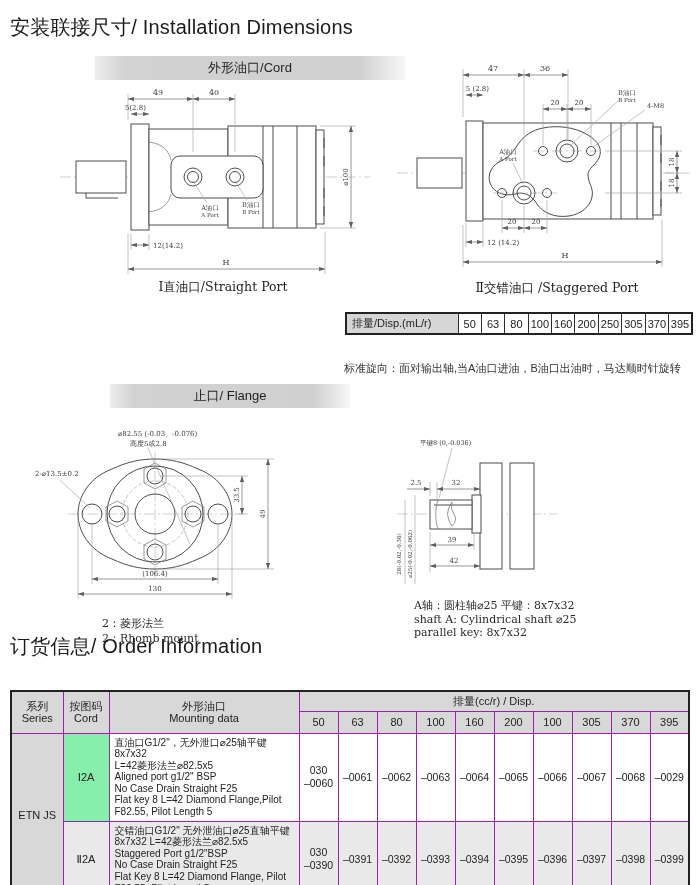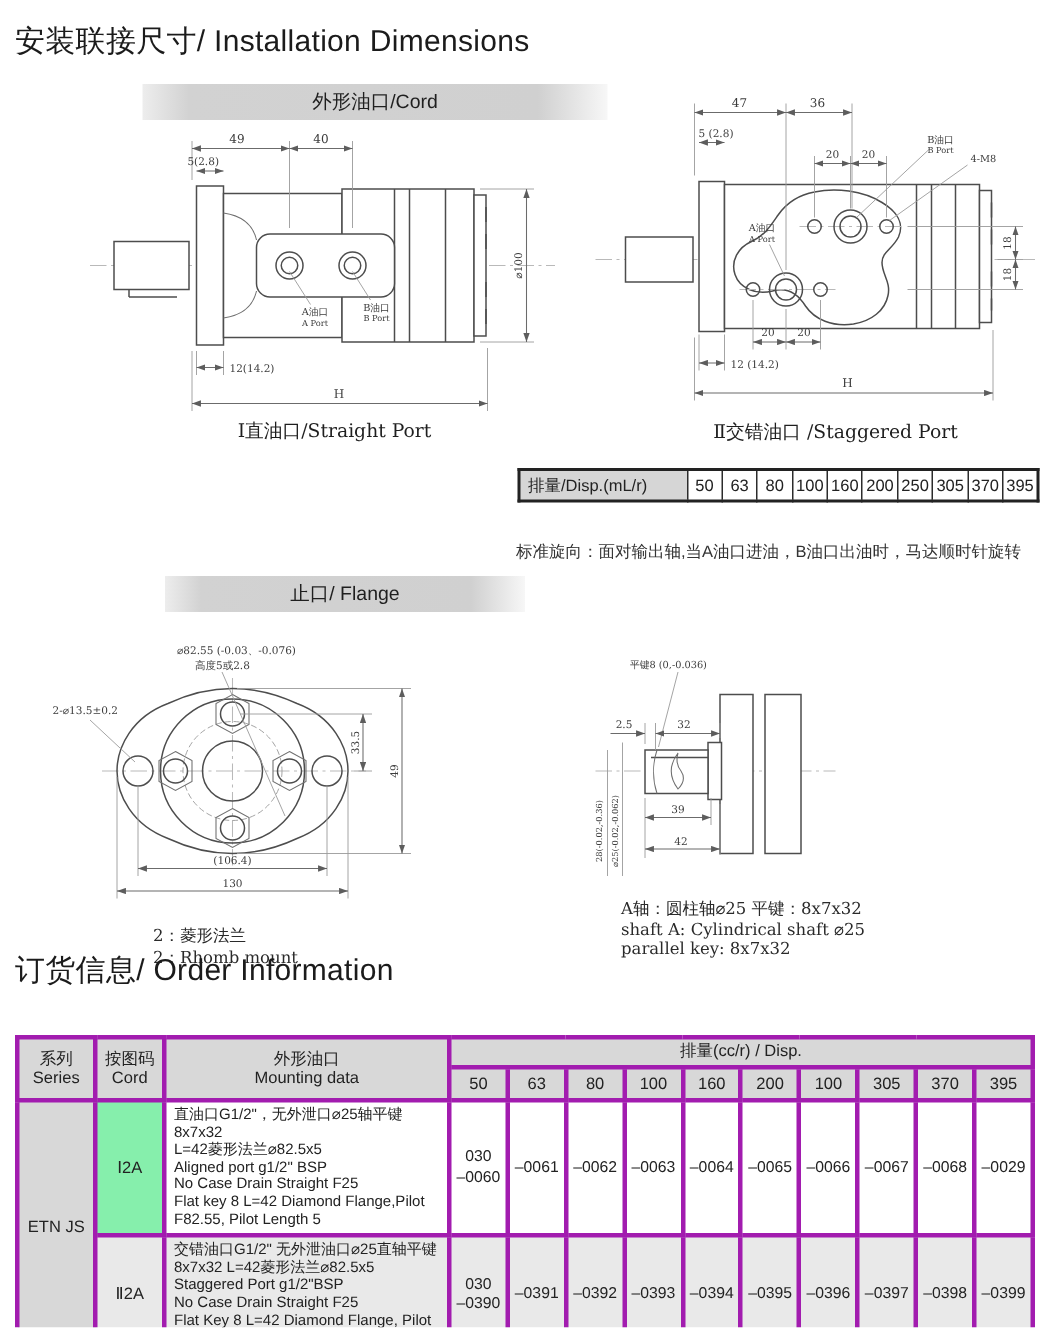--- a/index.html
+++ b/index.html
@@ -34,21 +34,21 @@
 
   table { border-collapse:collapse; table-layout:fixed; }
   .disp-table { position:absolute; left:345px; top:312px; width:348px; border:2px solid #222; }
   .disp-table td { border:1px solid #2c2c2c; font-size:11px; text-align:center; height:21px; padding:0; color:#222; }
   .disp-table td.lbl { background:#d6d6d6; text-align:left; padding-left:5px; font-size:11px; }
   .disp-table sub { font-size:7.5px; }
 
   .note { position:absolute; left:344px; top:361px; font-size:11px; color:#333; line-height:1.4; }
 
   .order-table { position:absolute; left:10px; top:690px; width:680px; border:2px solid #222; }
-  .order-table td { border:3px solid #a21caf; font-size:11px; text-align:center; vertical-align:middle; padding:1px 2px; color:#222; }
+  .order-table td { border:1px solid #a21caf; font-size:11px; text-align:center; vertical-align:middle; padding:1px 2px; color:#222; }
   .order-table td.hd { background:#d8d8d8; line-height:1.15; }
   .order-table td.num { background:#d8d8d8; height:22px; }
   .order-table td.series { background:#d8d8d8; }
   .order-table td.cord { background:#86efac; }
   .order-table td.mount { text-align:left; font-size:10px; line-height:1.16; padding:3px 5px; }
   .order-table td.val { font-size:10.5px; white-space:pre-line; line-height:1.25; }
   .order-table tr.alt td.mount, .order-table tr.alt td.val, .order-table tr.alt td.cord { background:#e9e9e9; }
   .order-table tr.r1 { height:70px; }
   .order-table tr.r2 { height:70px; }
 </style>

